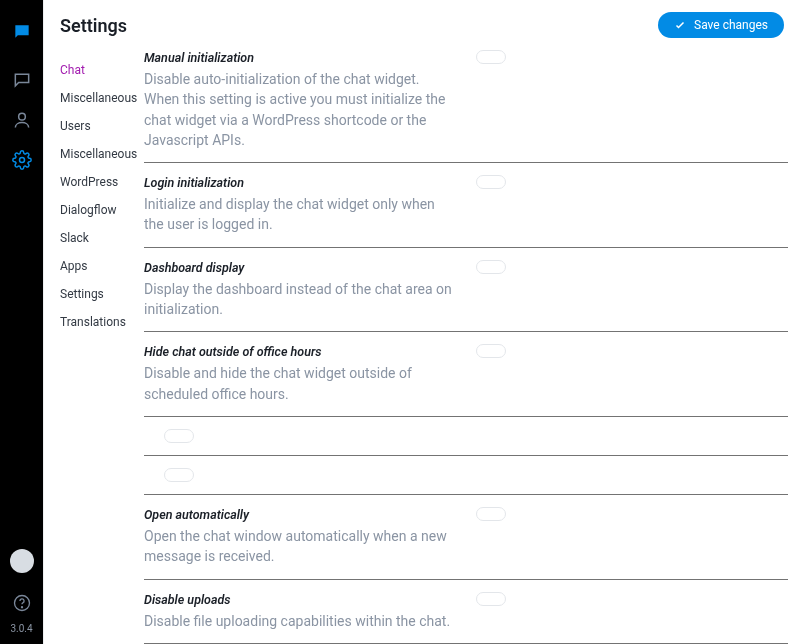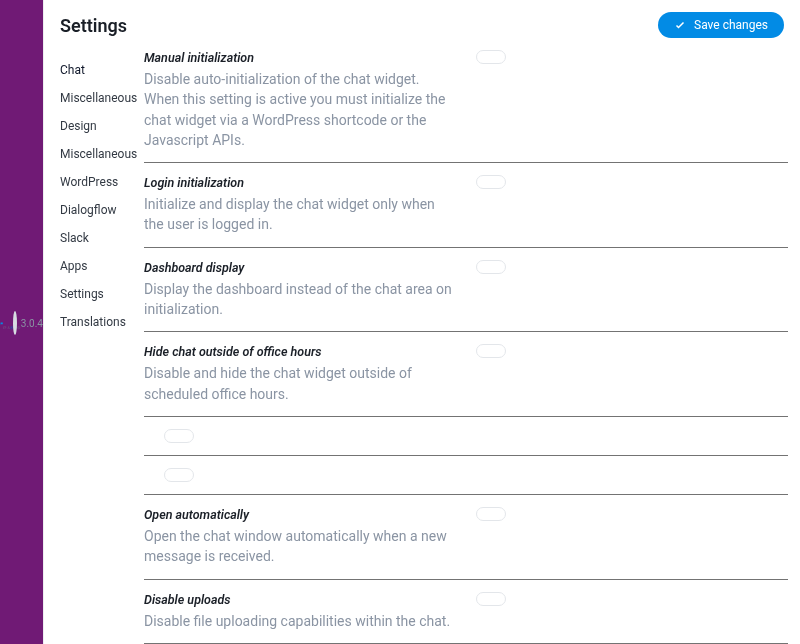--- a/index.html
+++ b/index.html
@@ -1,41 +1,41 @@
 <!DOCTYPE html>
 <html><head>
 <meta charset="utf-8">
 <style>
   * { box-sizing: border-box; margin: 0; padding: 0; font-family: -apple-system, BlinkMacSystemFont, "Segoe UI", Roboto, Helvetica, Arial, sans-serif; }
   html, body { width: 800px; height: 644px; overflow: hidden; background: #fff; }
   .app { display: flex; width: 100%; height: 100%; }
 
   
-  .rail { width: 44px; background: #701a75; border-right: 1px solid #eceef0; display: flex; flex-direction: row; align-items: center; padding-top: 12px; }
+  .rail { width: 44px; background: #000000; border-right: 1px solid #eceef0; display: flex; flex-direction: column; align-items: center; padding-top: 12px; }
   .rail .icon { width: 20px; height: 20px; margin: 10px 0; display: flex; align-items: center; justify-content: center; color: #7a8799; cursor: pointer; }
   .rail .icon.active { color: #028be5; }
   .rail .icon.brand { color: #028be5; margin-bottom: 18px; }
   .rail .spacer { flex: 1; }
   .rail .avatar { width: 24px; height: 24px; border-radius: 50%; background: #d8dde3; margin-bottom: 10px; }
   .rail .version { font-size: 10px; color: #8a94a3; margin-bottom: 10px; }
 
   
   .main { flex: 1; display: flex; flex-direction: column; }
   .header { display: flex; align-items: center; padding: 12px 16px 8px 16px; }
   .header h1 { font-size: 18px; font-weight: 600; color: #1a1f27; }
   .header .grow { flex: 1; }
   .save-btn { background: #028be5; color: #fff; border: none; border-radius: 16px; padding: 6px 16px; font-size: 12px; display: flex; align-items: center; gap: 8px; cursor: pointer; }
   .save-btn svg { width: 12px; height: 12px; }
 
   .content { flex: 1; display: flex; overflow: hidden; }
 
   
   .snav { width: 100px; padding: 10px 0 0 16px; }
   .snav-item { font-size: 12px; color: #333a44; padding: 7px 0; cursor: pointer; }
-  .snav-item.active { color: #0f172a; }
+  .snav-item.active { color: #a21caf; }
 
   
   .sbody { flex: 1; overflow-y: auto; padding: 0 12px 20px 0; }
   .srow { display: flex; border-top: 1px solid #737373; padding: 12px 0; }
   .srow:first-child { border-top: none; padding-top: 4px; }
   .srow .text { flex: 1; max-width: 340px; }
   .srow .title { font-size: 12.5px; font-weight: 600; color: #1a1f27; margin-bottom: 4px; font-style: italic; }
   .srow .desc { font-size: 14px; color: #8a94a3; line-height: 1.45; }
   .srow .ctrl { flex: 1; display: flex; justify-content: flex-start; align-items: flex-start; padding-left: 20px; }
   .toggle { width: 30px; height: 14px; border-radius: 7px; background: #fff; border: 1px solid #e3e6ea; position: relative; cursor: pointer; }
@@ -88,21 +88,21 @@
             <path d="M5 13l4 4L19 7"></path>
           </svg>
         <span>Save changes</span>
       </button>
     </div>
 
     <div class="content">
       <div class="snav">
           <div class="snav-item active">Chat</div>
           <div class="snav-item">Miscellaneous</div>
-          <div class="snav-item">Design</div>
+          <div class="snav-item">Users</div>
           <div class="snav-item">Miscellaneous</div>
           <div class="snav-item">WordPress</div>
           <div class="snav-item">Dialogflow</div>
           <div class="snav-item">Slack</div>
           <div class="snav-item">Apps</div>
           <div class="snav-item">Settings</div>
           <div class="snav-item">Translations</div>
         </div>
       <div class="sbody">
           <div class="srow">

